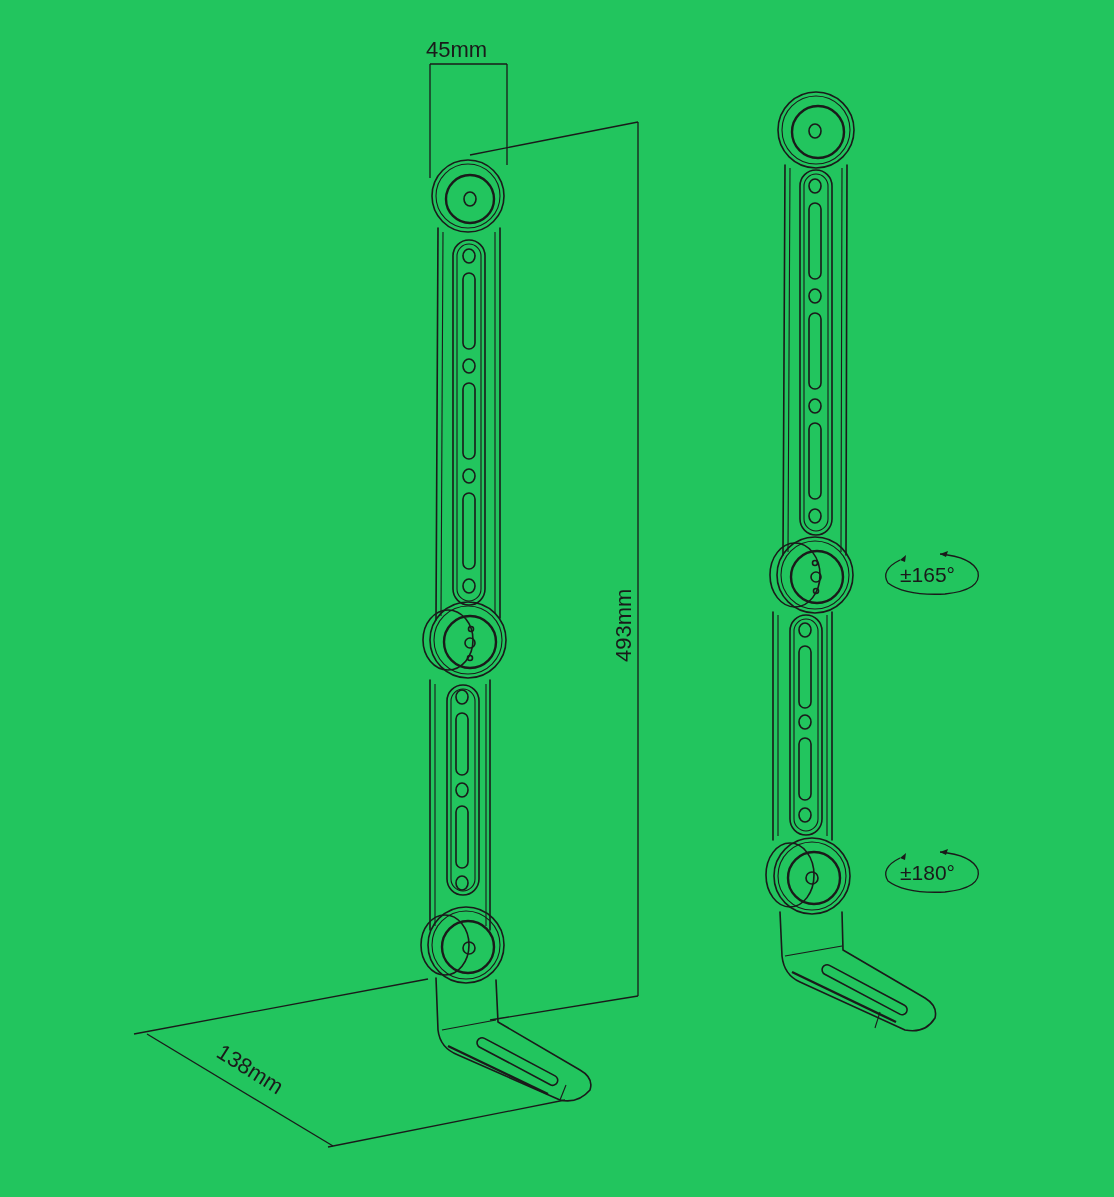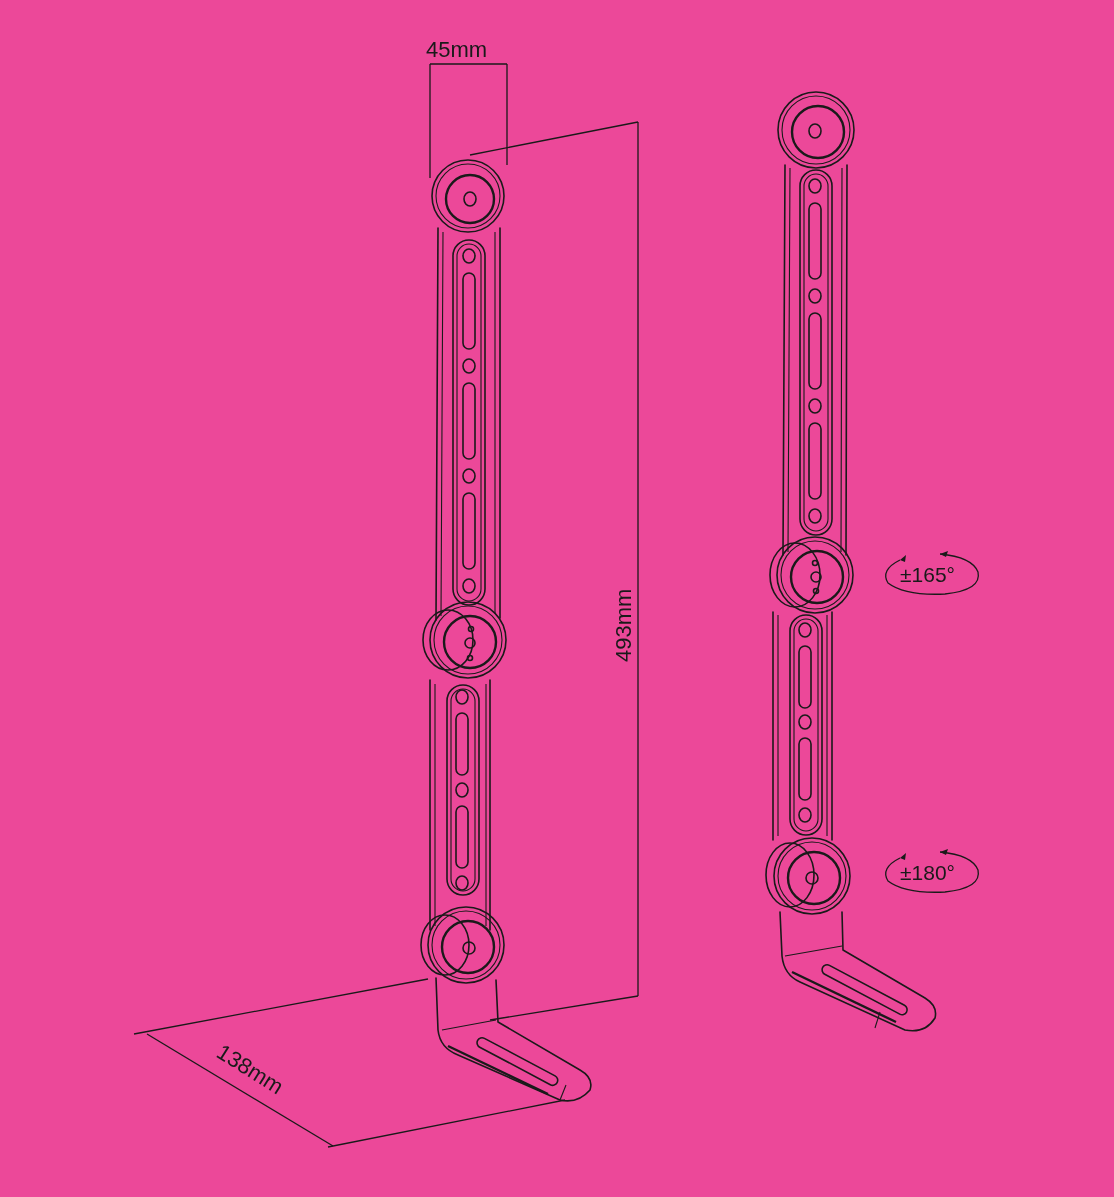--- a/index.html
+++ b/index.html
@@ -1,16 +1,16 @@
 <!DOCTYPE html>
 <html><head>
 <meta charset="utf-8">
 <style>
   html, body { margin:0; padding:0; background:#ffffff; }
-  #stage { position:relative; width:1114px; height:1197px; background:#ec4899; overflow:hidden; }
+  #stage { position:relative; width:1114px; height:1197px; background:#22c55e; overflow:hidden; }
   svg { position:absolute; left:0; top:0; }
   .ln { fill:none; stroke:#1a1a1a; stroke-width:1.6; stroke-linejoin:round; stroke-linecap:round; }
   .lt { fill:none; stroke:#1a1a1a; stroke-width:1.1; }
   .th { fill:none; stroke:#1a1a1a; stroke-width:2.4; }
   .dim { fill:none; stroke:#1a1a1a; stroke-width:1.3; }
   .lbl { font-family:"Liberation Sans", sans-serif; font-size:22px; fill:#1a1a1a; }
   .rot { font-family:"Liberation Sans", sans-serif; font-size:21px; fill:#1a1a1a; }
 </style>
 </head>
 <body>

